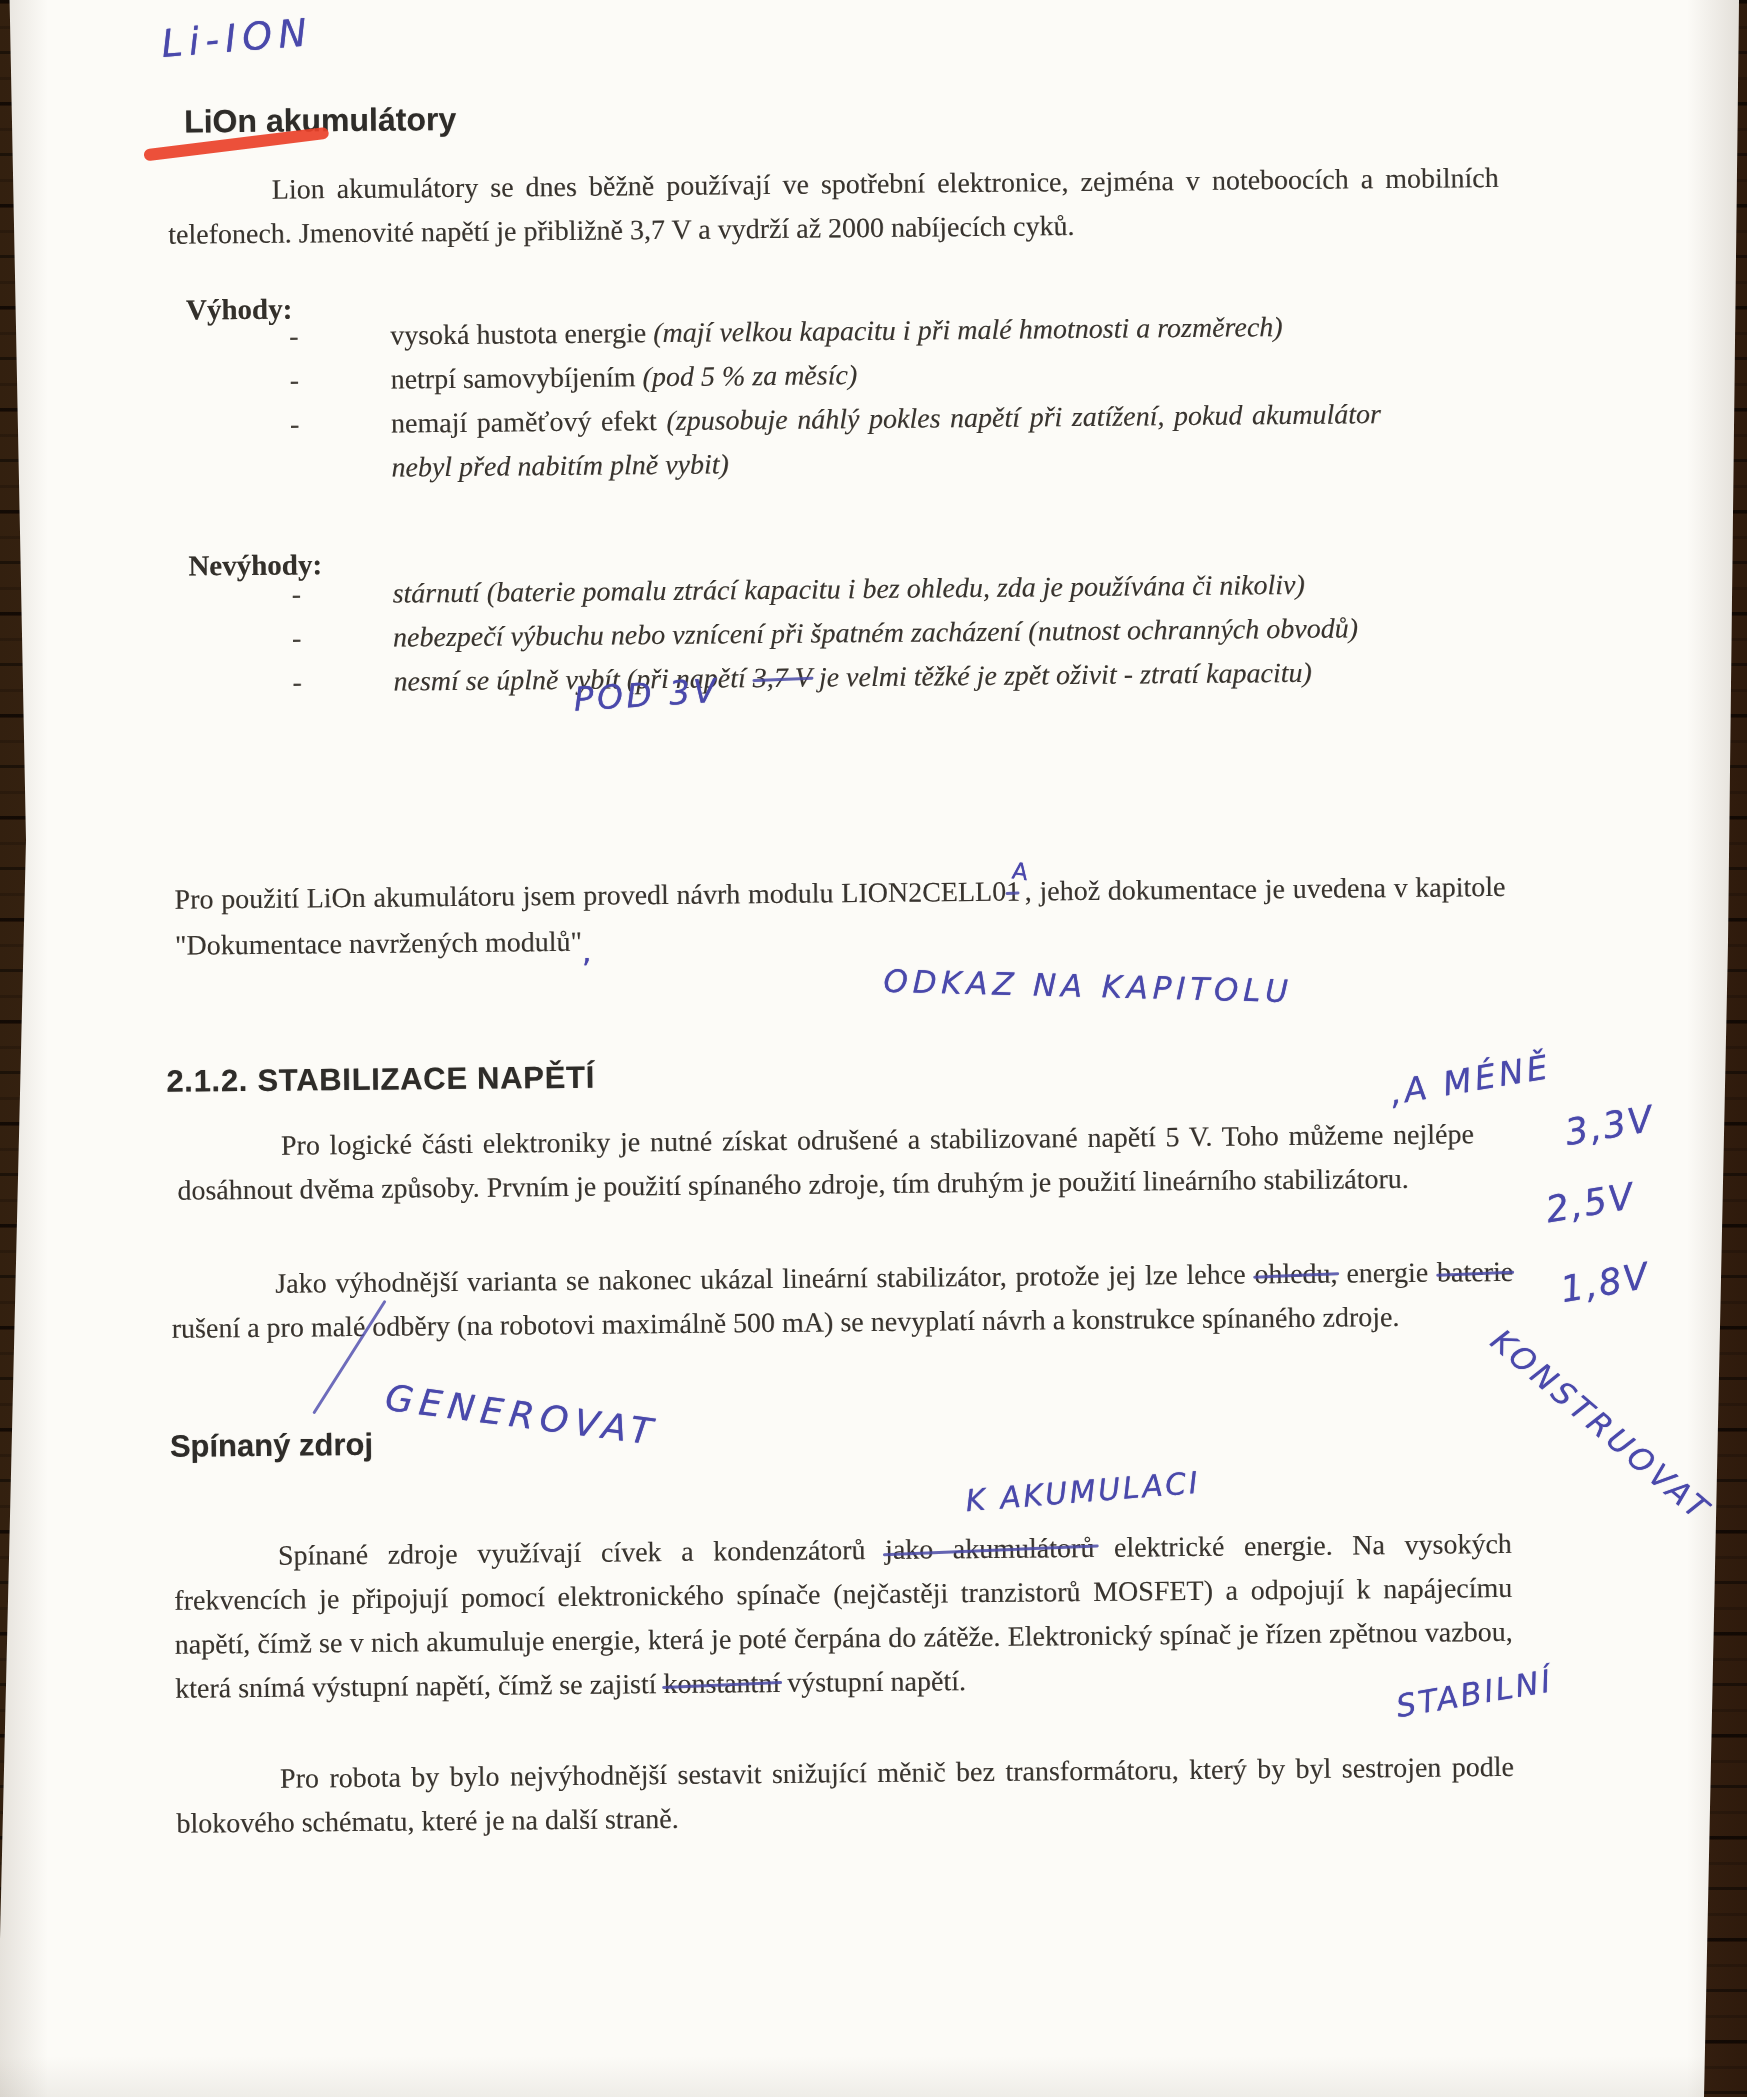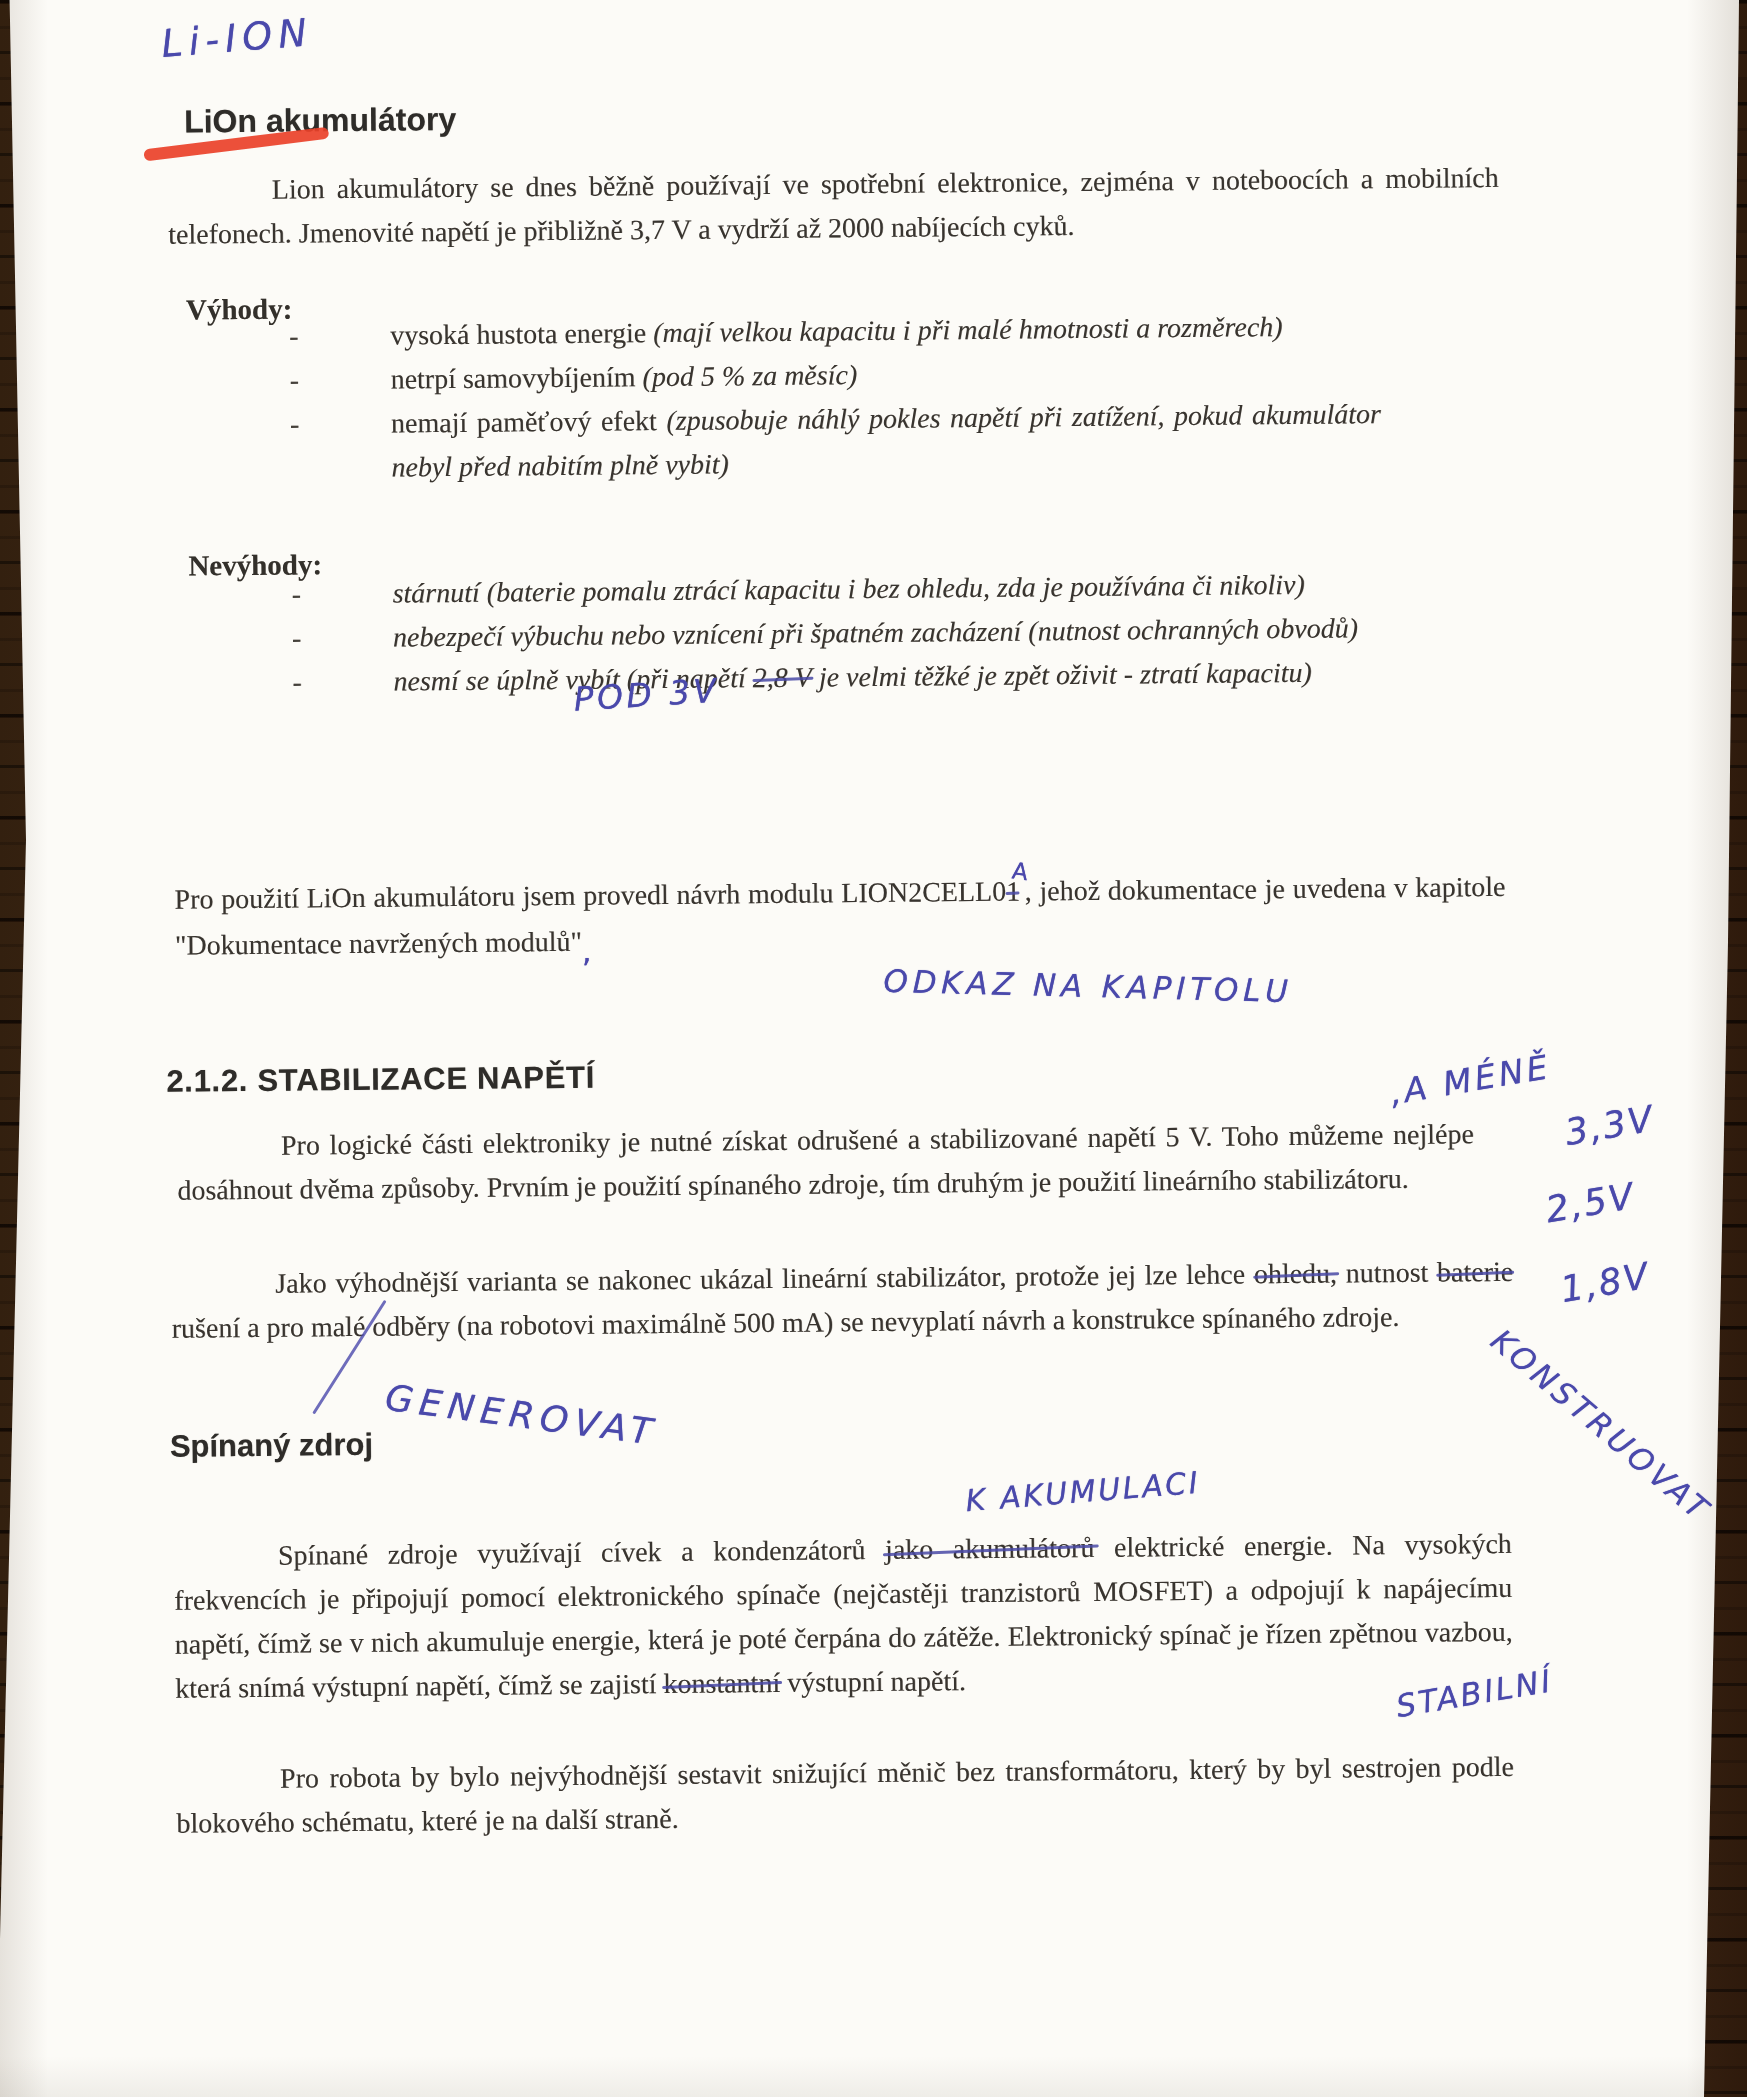--- a/index.html
+++ b/index.html
@@ -106,41 +106,41 @@
           <li>
             <span class="dash">-</span>
             <span class="litext"><span class="i">stárnutí (baterie pomalu ztrácí kapacitu i bez ohledu, zda je používána či nikoliv)</span></span>
           </li>
           <li>
             <span class="dash">-</span>
             <span class="litext"><span class="i">nebezpečí výbuchu nebo vznícení při špatném zacházení (nutnost ochranných obvodů)</span></span>
           </li>
           <li>
             <span class="dash">-</span>
-            <span class="litext"><span class="i">nesmí se úplně vybít </span><span class="i">(při napětí </span><span class="i s">2,8 V</span><span class="i"> je velmi těžké je zpět oživit - ztratí kapacitu)</span></span>
+            <span class="litext"><span class="i">nesmí se úplně vybít </span><span class="i">(při napětí </span><span class="i s">3,7 V</span><span class="i"> je velmi těžké je zpět oživit - ztratí kapacitu)</span></span>
           </li>
         </ul>
       </div>
 
       <div class="blk hw hw-pod3v" style="left:577px;top:673px;">POD 3V</div>
 
       <div class="blk body-text" style="left:176px;top:871px;width:1331px;"><span>Pro použití LiOn akumulátoru jsem provedl návrh modulu LION2CELL0</span><span class="s">1</span><span class="hwa">A</span><span>, jehož dokumentace je uvedena v kapitole "Dokumentace navržených modulů"</span><span class="hwc">,</span></div>
 
       <div class="blk hw hw-odkaz" style="left:884px;top:970px;">ODKAZ NA KAPITOLU</div>
 
       <div class="blk h-sans h212" style="left:166px;top:1057px;">2.1.2. STABILIZACE NAPĚTÍ</div>
 
       <div class="blk hw hw-amene" style="left:1389px;top:1066px;">,A MÉNĚ</div>
       <div class="blk hw hw-volt" style="left:1564px;top:1112px;">3,3V</div>
       <div class="blk hw hw-volt" style="left:1544px;top:1189px;">2,5V</div>
       <div class="blk hw hw-volt" style="left:1558px;top:1269px;">1,8V</div>
 
       <div class="blk body-text indent" style="left:176px;top:1118px;width:1297px;"><span>Pro logické části elektroniky je nutné získat odrušené a stabilizované napětí 5 V. Toho můžeme nejlépe dosáhnout dvěma způsoby. Prvním je použití spínaného zdroje, tím druhým je použití lineárního stabilizátoru.</span></div>
 
-      <div class="blk body-text indent" style="left:169px;top:1256px;width:1342px;"><span>Jako výhodnější varianta se nakonec ukázal lineární stabilizátor, protože jej lze lehce </span><span class="s">ohledu,</span><span> nutnost </span><span class="s">baterie</span><span> rušení a pro malé odběry (na robotovi maximálně 500 mA) se nevyplatí návrh a konstrukce spínaného zdroje.</span></div>
+      <div class="blk body-text indent" style="left:169px;top:1256px;width:1342px;"><span>Jako výhodnější varianta se nakonec ukázal lineární stabilizátor, protože jej lze lehce </span><span class="s">ohledu,</span><span> energie </span><span class="s">baterie</span><span> rušení a pro malé odběry (na robotovi maximálně 500 mA) se nevyplatí návrh a konstrukce spínaného zdroje.</span></div>
 
       <div class="blk hw hw-kon" style="left:1505px;top:1328px;">KONSTRUOVAT</div>
 
       <div class="gen-line"></div>
       <div class="blk hw hw-gen" style="left:381px;top:1391px;">GENEROVAT</div>
 
       <div class="blk h-sans h-sub" style="left:166px;top:1422px;">Spínaný zdroj</div>
 
       <div class="blk hw hw-kak" style="left:961px;top:1476px;">K AKUMULACI</div>
 

